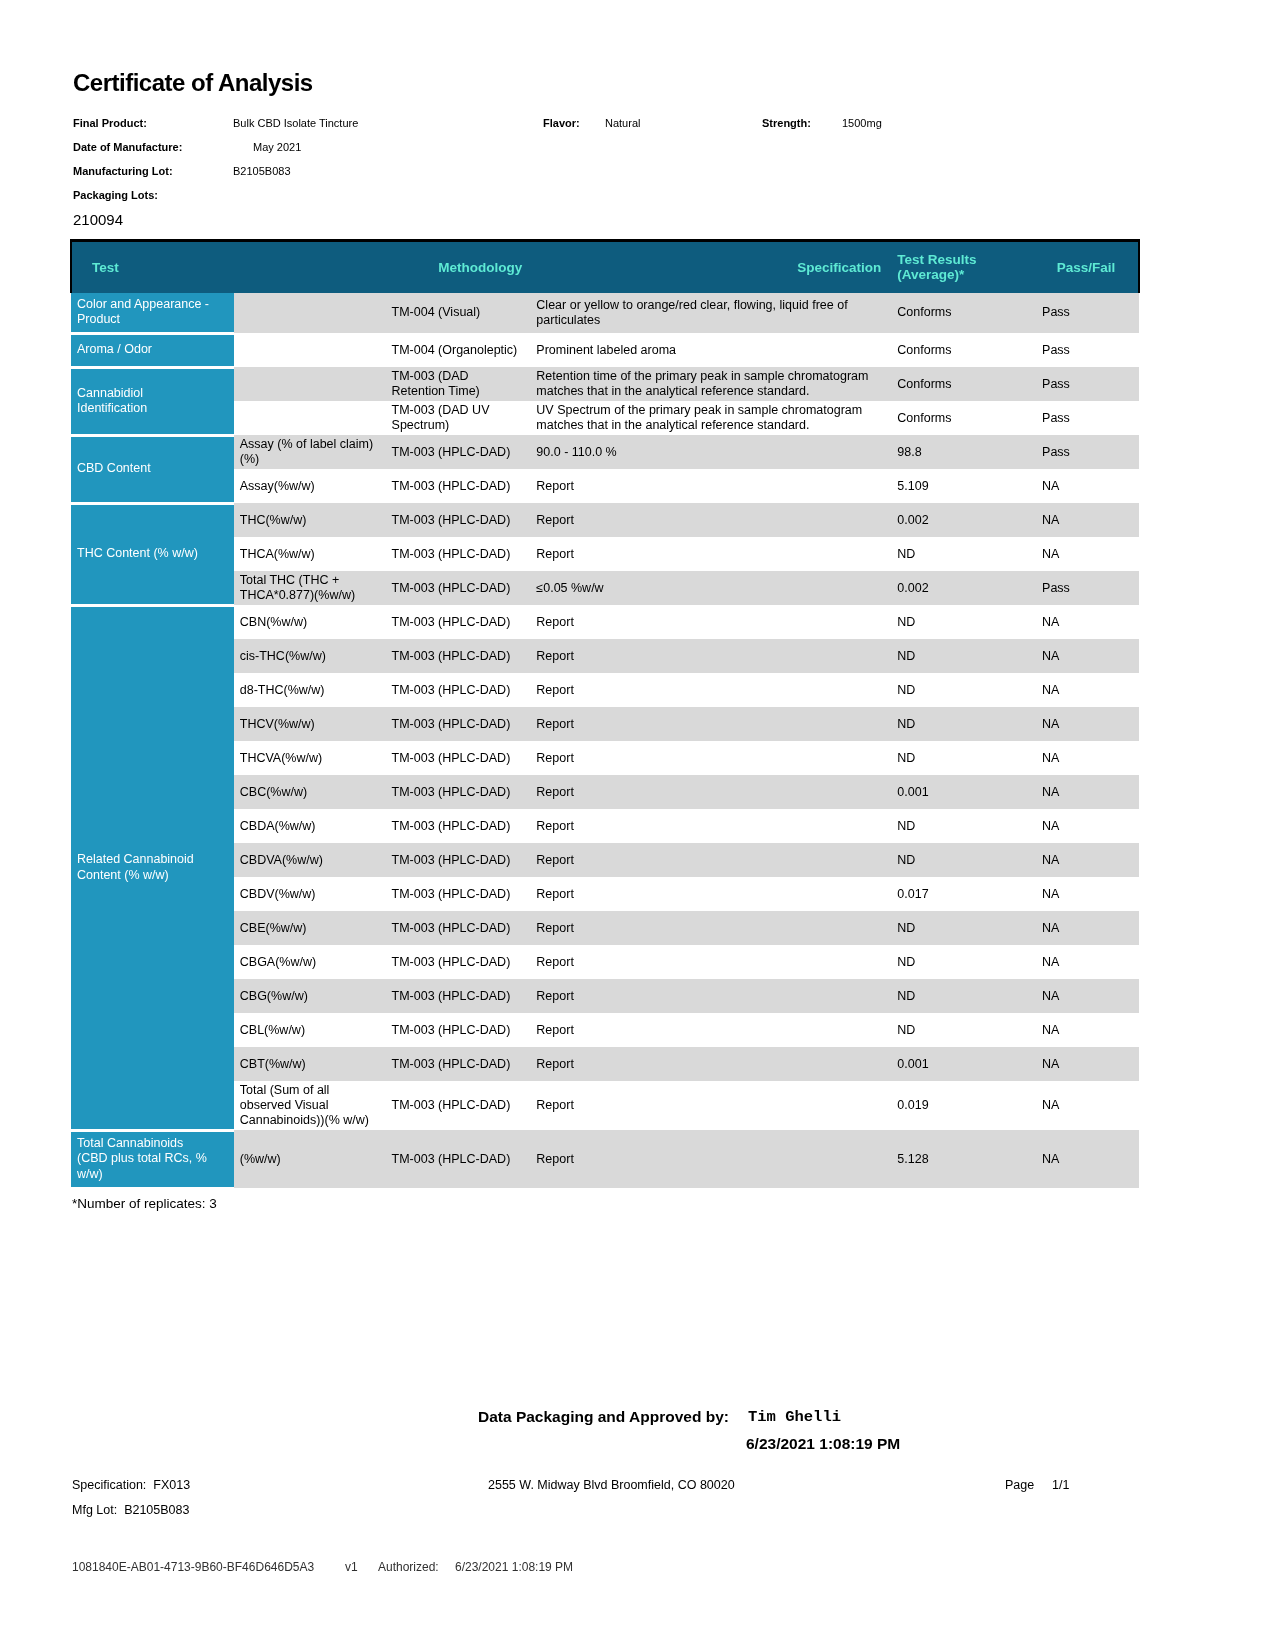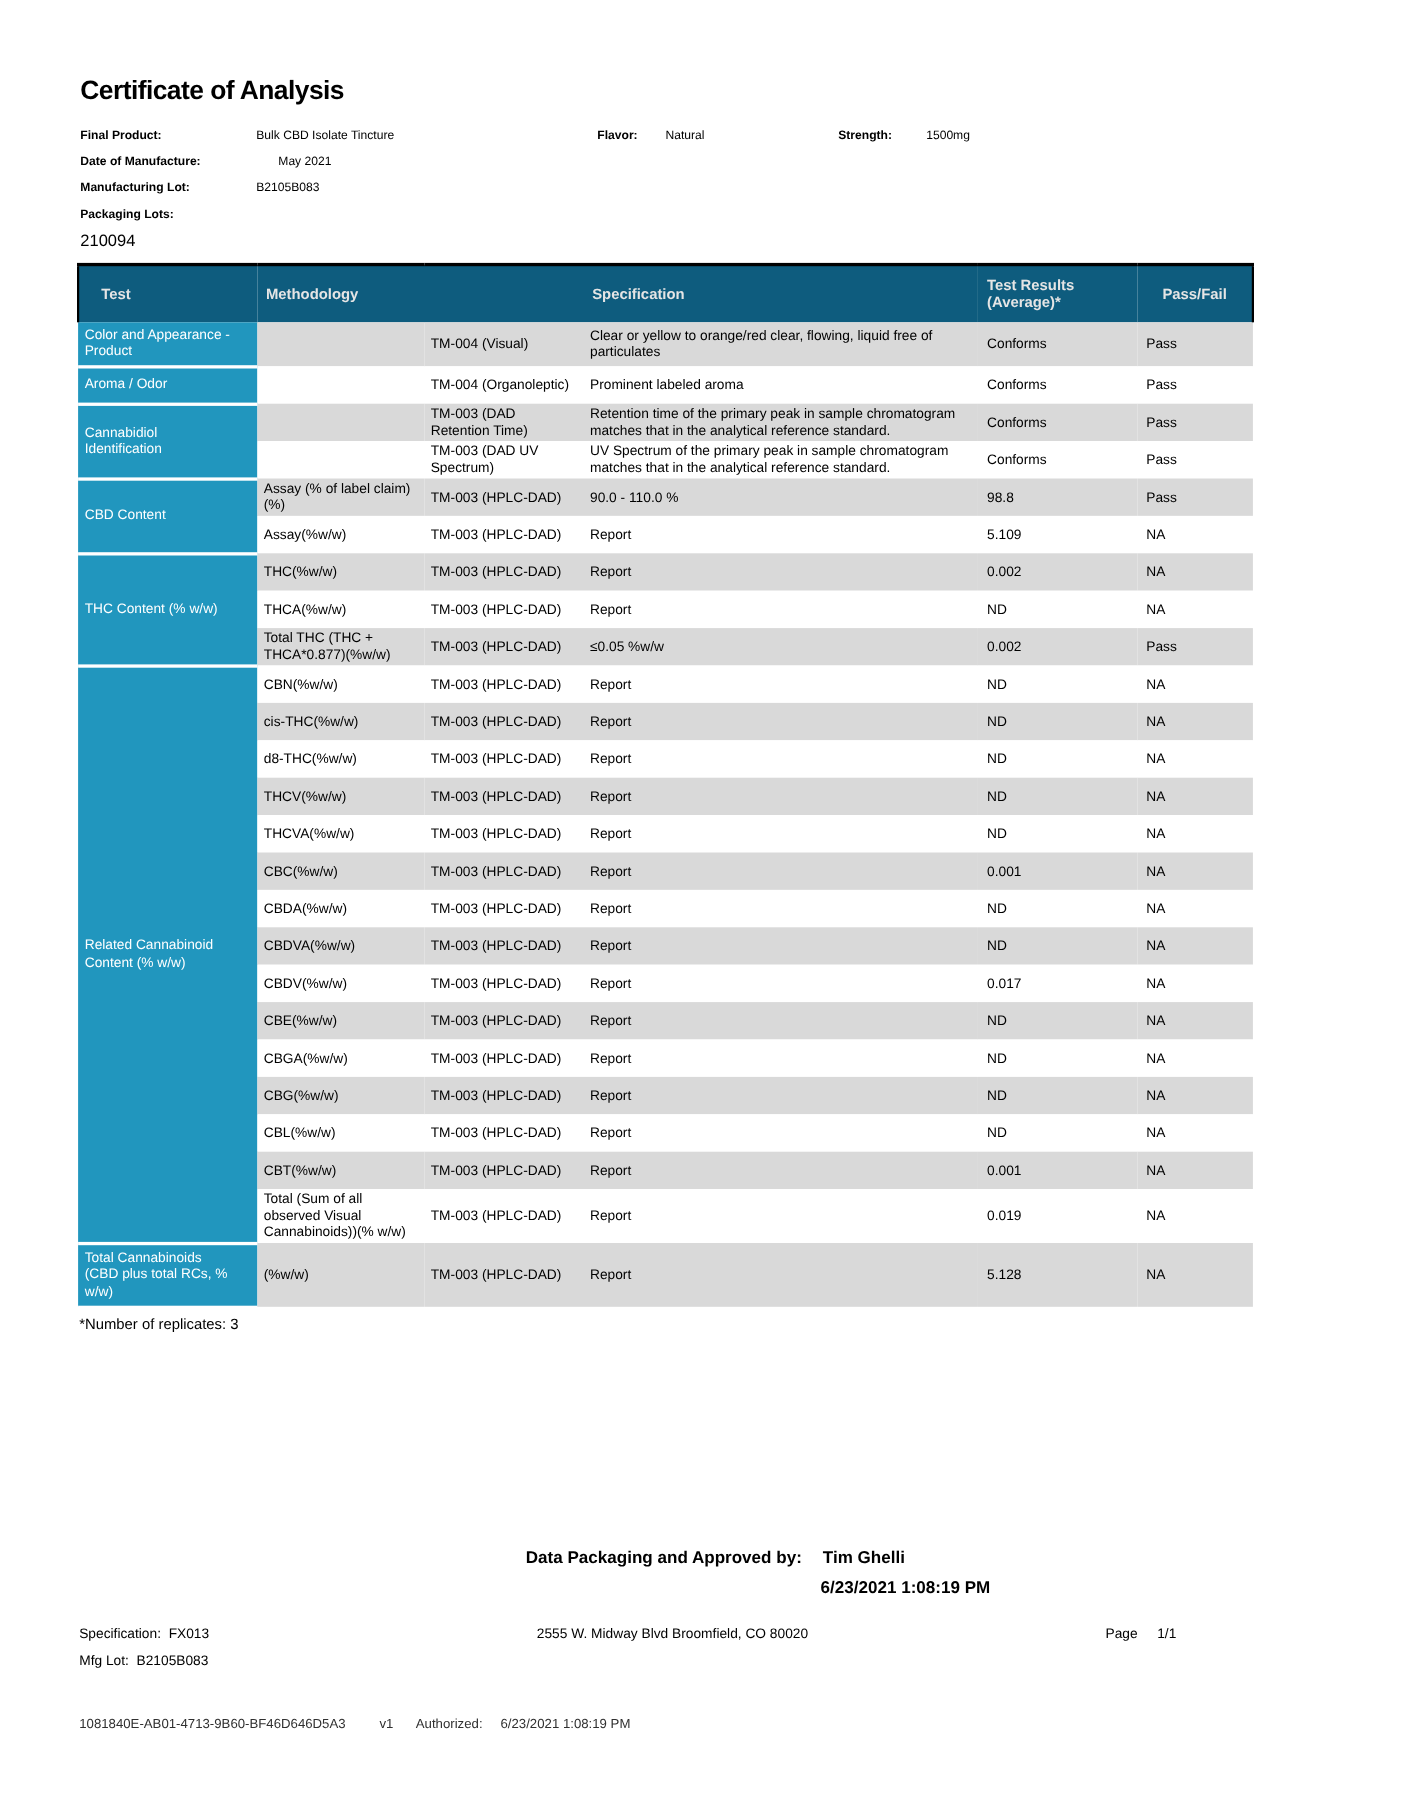--- a/index.html
+++ b/index.html
@@ -30,31 +30,31 @@
   .pack-value { margin: 2px 0 0 73px; font-size: 15px; line-height: 22px; }
 
   table.coa {
     width: 1070px;
     margin: 8px 0 0 70px;
     border-collapse: collapse;
     font-size: 12.5px;
   }
   table.coa thead th {
     background: #0e5c7e;
-    color: #e5e5e5;
+    color: #5eead4;
     font-weight: 700;
     font-size: 13.5px;
     height: 52px;
     vertical-align: middle;
     border-top: 3px solid #000;
     padding: 4px 8px;
   }
   table.coa thead th:first-child { border-left: 2px solid #000; text-align: left; padding-left: 20px; }
   table.coa thead th:last-child  { border-right: 2px solid #000; text-align: center; }
-  th.th-center { text-align: left; }
+  th.th-center { text-align: right; }
   th.th-left   { text-align: left; }
   table.coa tbody tr { height: 34px; }
   table.coa tbody td {
     padding: 2px 8px 2px 6px;
     vertical-align: middle;
     line-height: 1.2;
   }
   tr.row-gray  td { background: #d9d9d9; }
   tr.row-white td { background: #ffffff; }
   table.coa td.group-cell {
@@ -62,21 +62,21 @@
     color: #ffffff;
     border-bottom: 3px solid #ffffff;
     padding: 4px 22px 4px 6px;
     line-height: 1.25;
   }
   td.cell-pass, td.cell-result { padding-left: 8px !important; }
   .footnote { margin: 6px 0 0 72px; font-size: 13.5px; }
 
   .approval { position: absolute; top: 1408px; left: 478px; font-size: 15.5px; font-weight: 700; }
   .approval-label { position: absolute; left: 0; top: 0; white-space: nowrap; }
-  .approval-name { position: absolute; left: 270px; top: 0; white-space: nowrap; }
+  .approval-name { position: absolute; left: 270px; top: 0; white-space: nowrap; font-family: Liberation Mono, monospace; }
   .approval-date { position: absolute; left: 268px; top: 27px; white-space: nowrap; }
 
   .footer-row { position: absolute; top: 1478px; left: 0; width: 1275px; font-size: 12.5px; }
   .footer-spec    { position: absolute; left: 72px; top: 0; white-space: nowrap; }
   .footer-address { position: absolute; left: 488px; top: 0; white-space: nowrap; }
   .footer-page-label { position: absolute; left: 1005px; top: 0; }
   .footer-page-value { position: absolute; left: 1052px; top: 0; }
   .mfg-lot { position: absolute; top: 1503px; left: 72px; font-size: 12.5px; white-space: nowrap; }
 
   .bottom-line { position: absolute; top: 1560px; left: 0; width: 1275px; font-size: 12px; color: #303030; }

